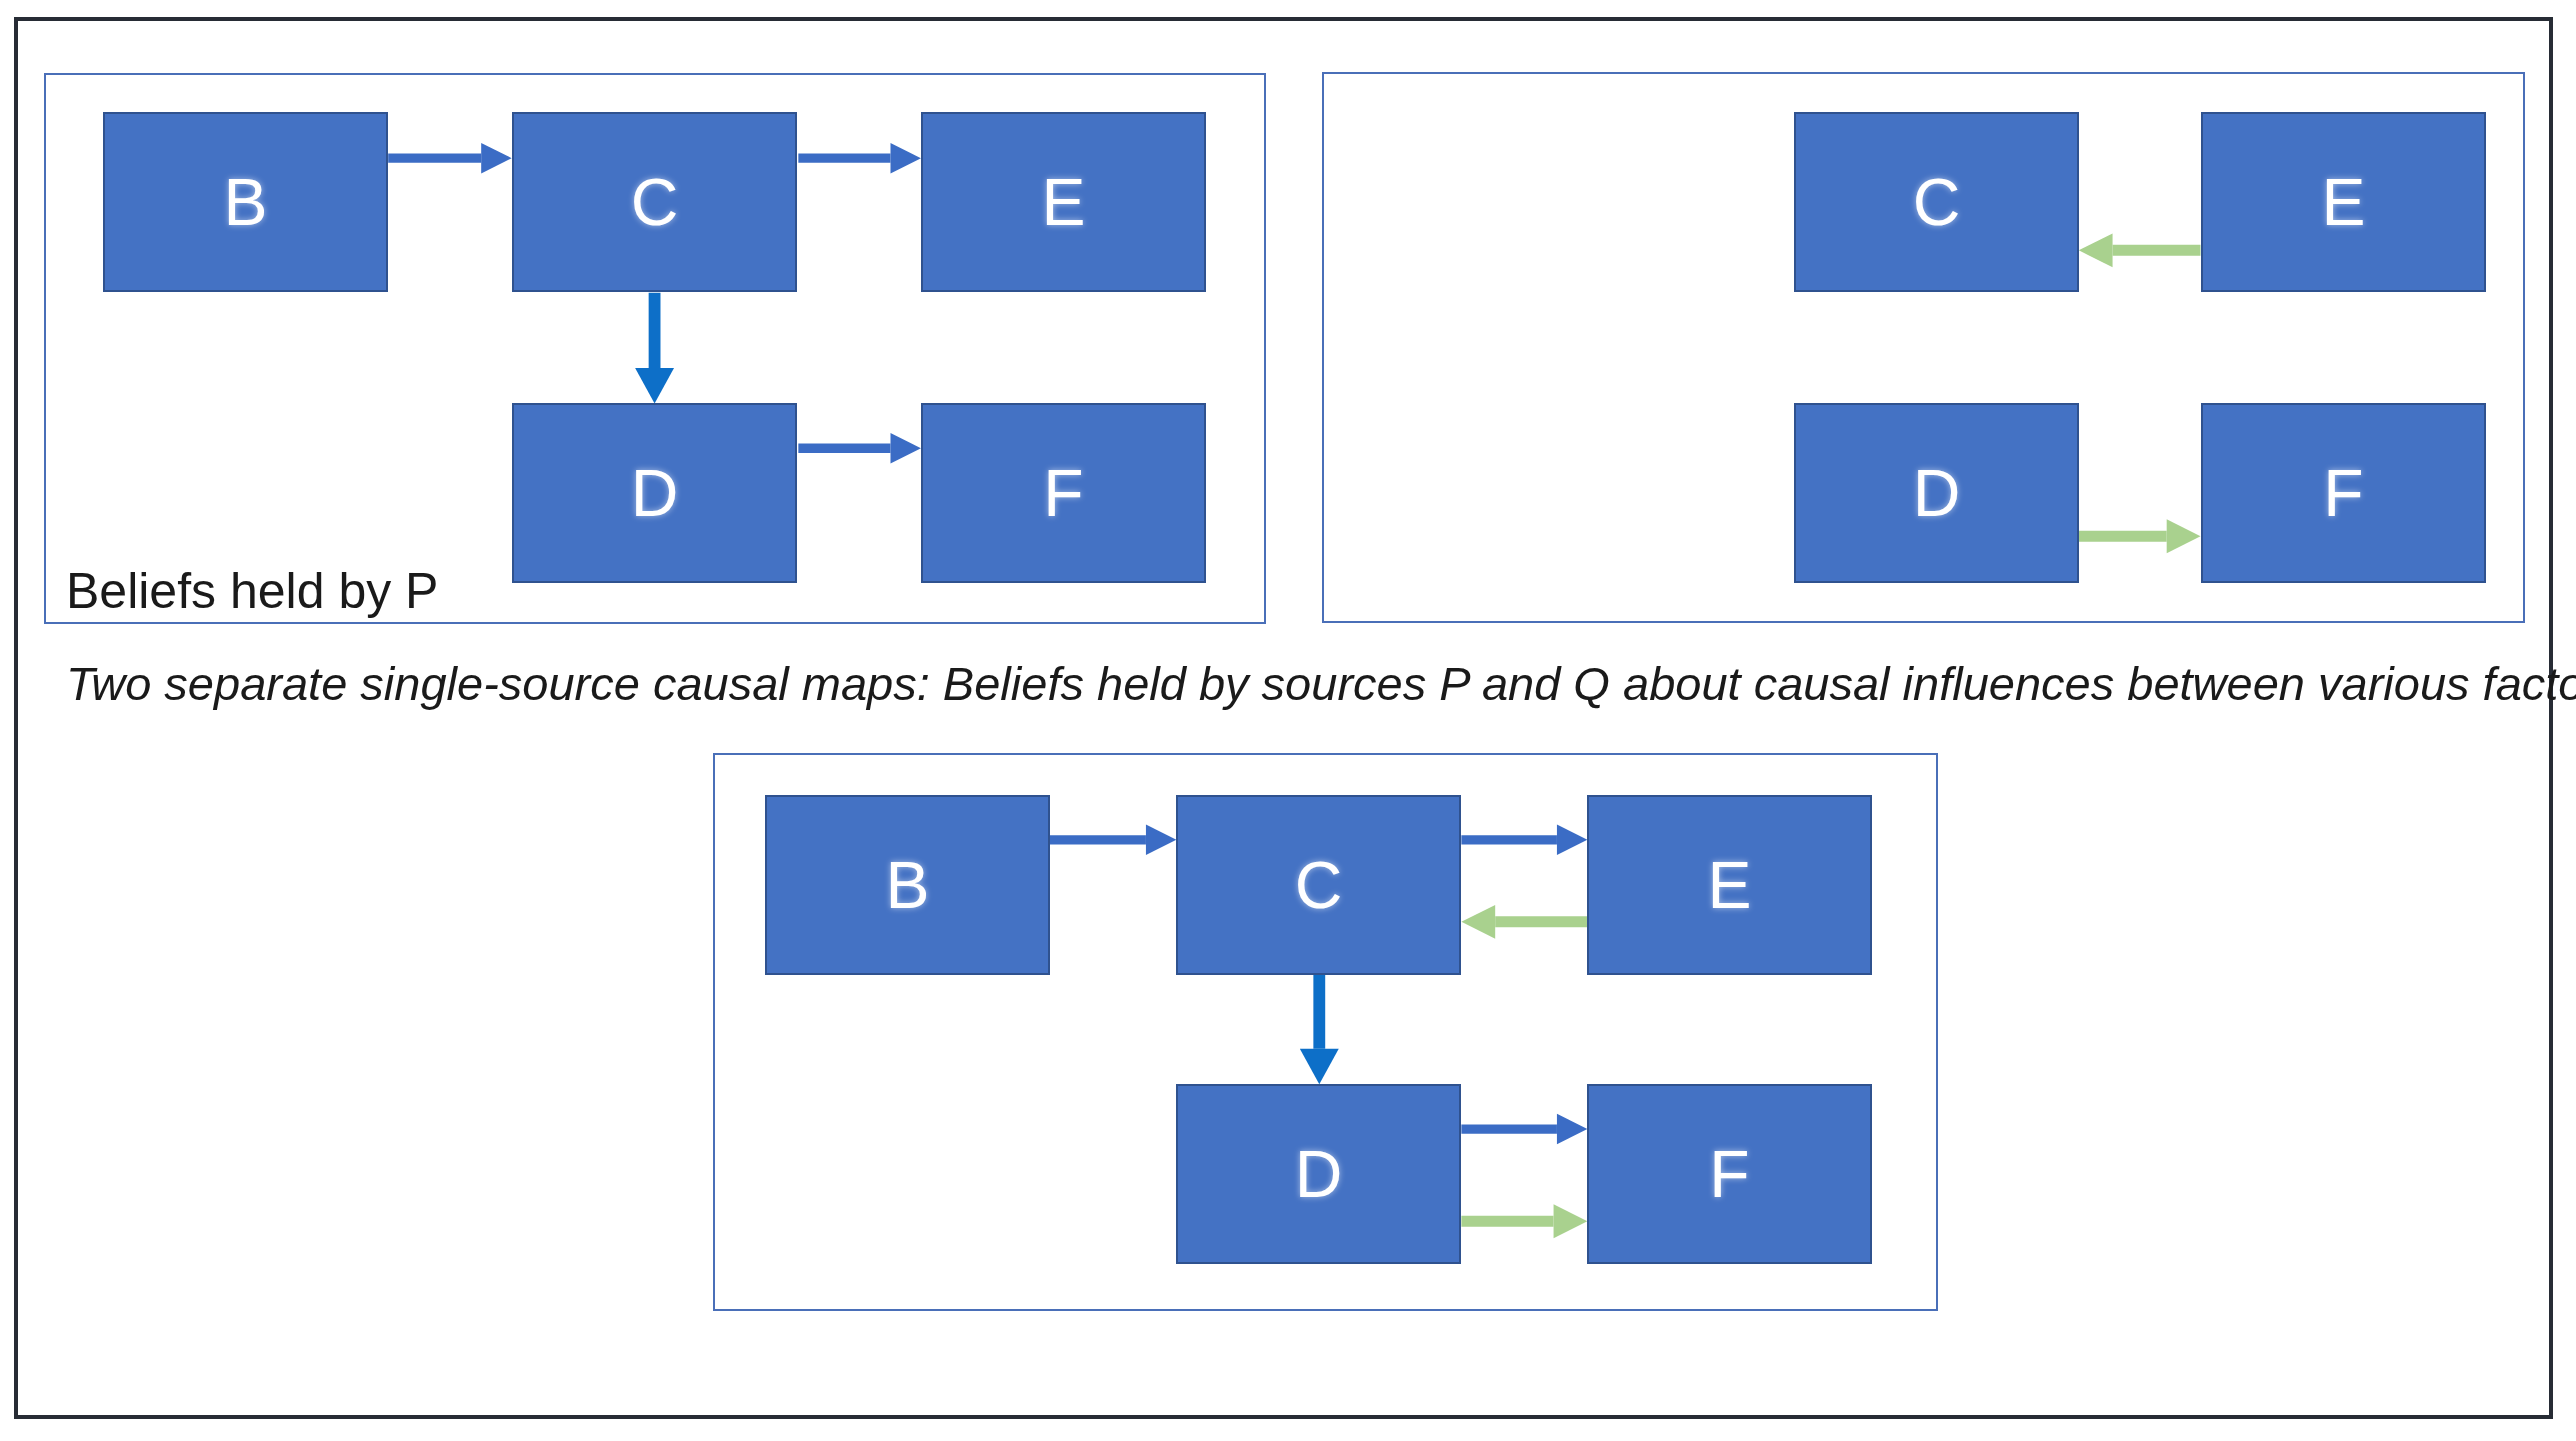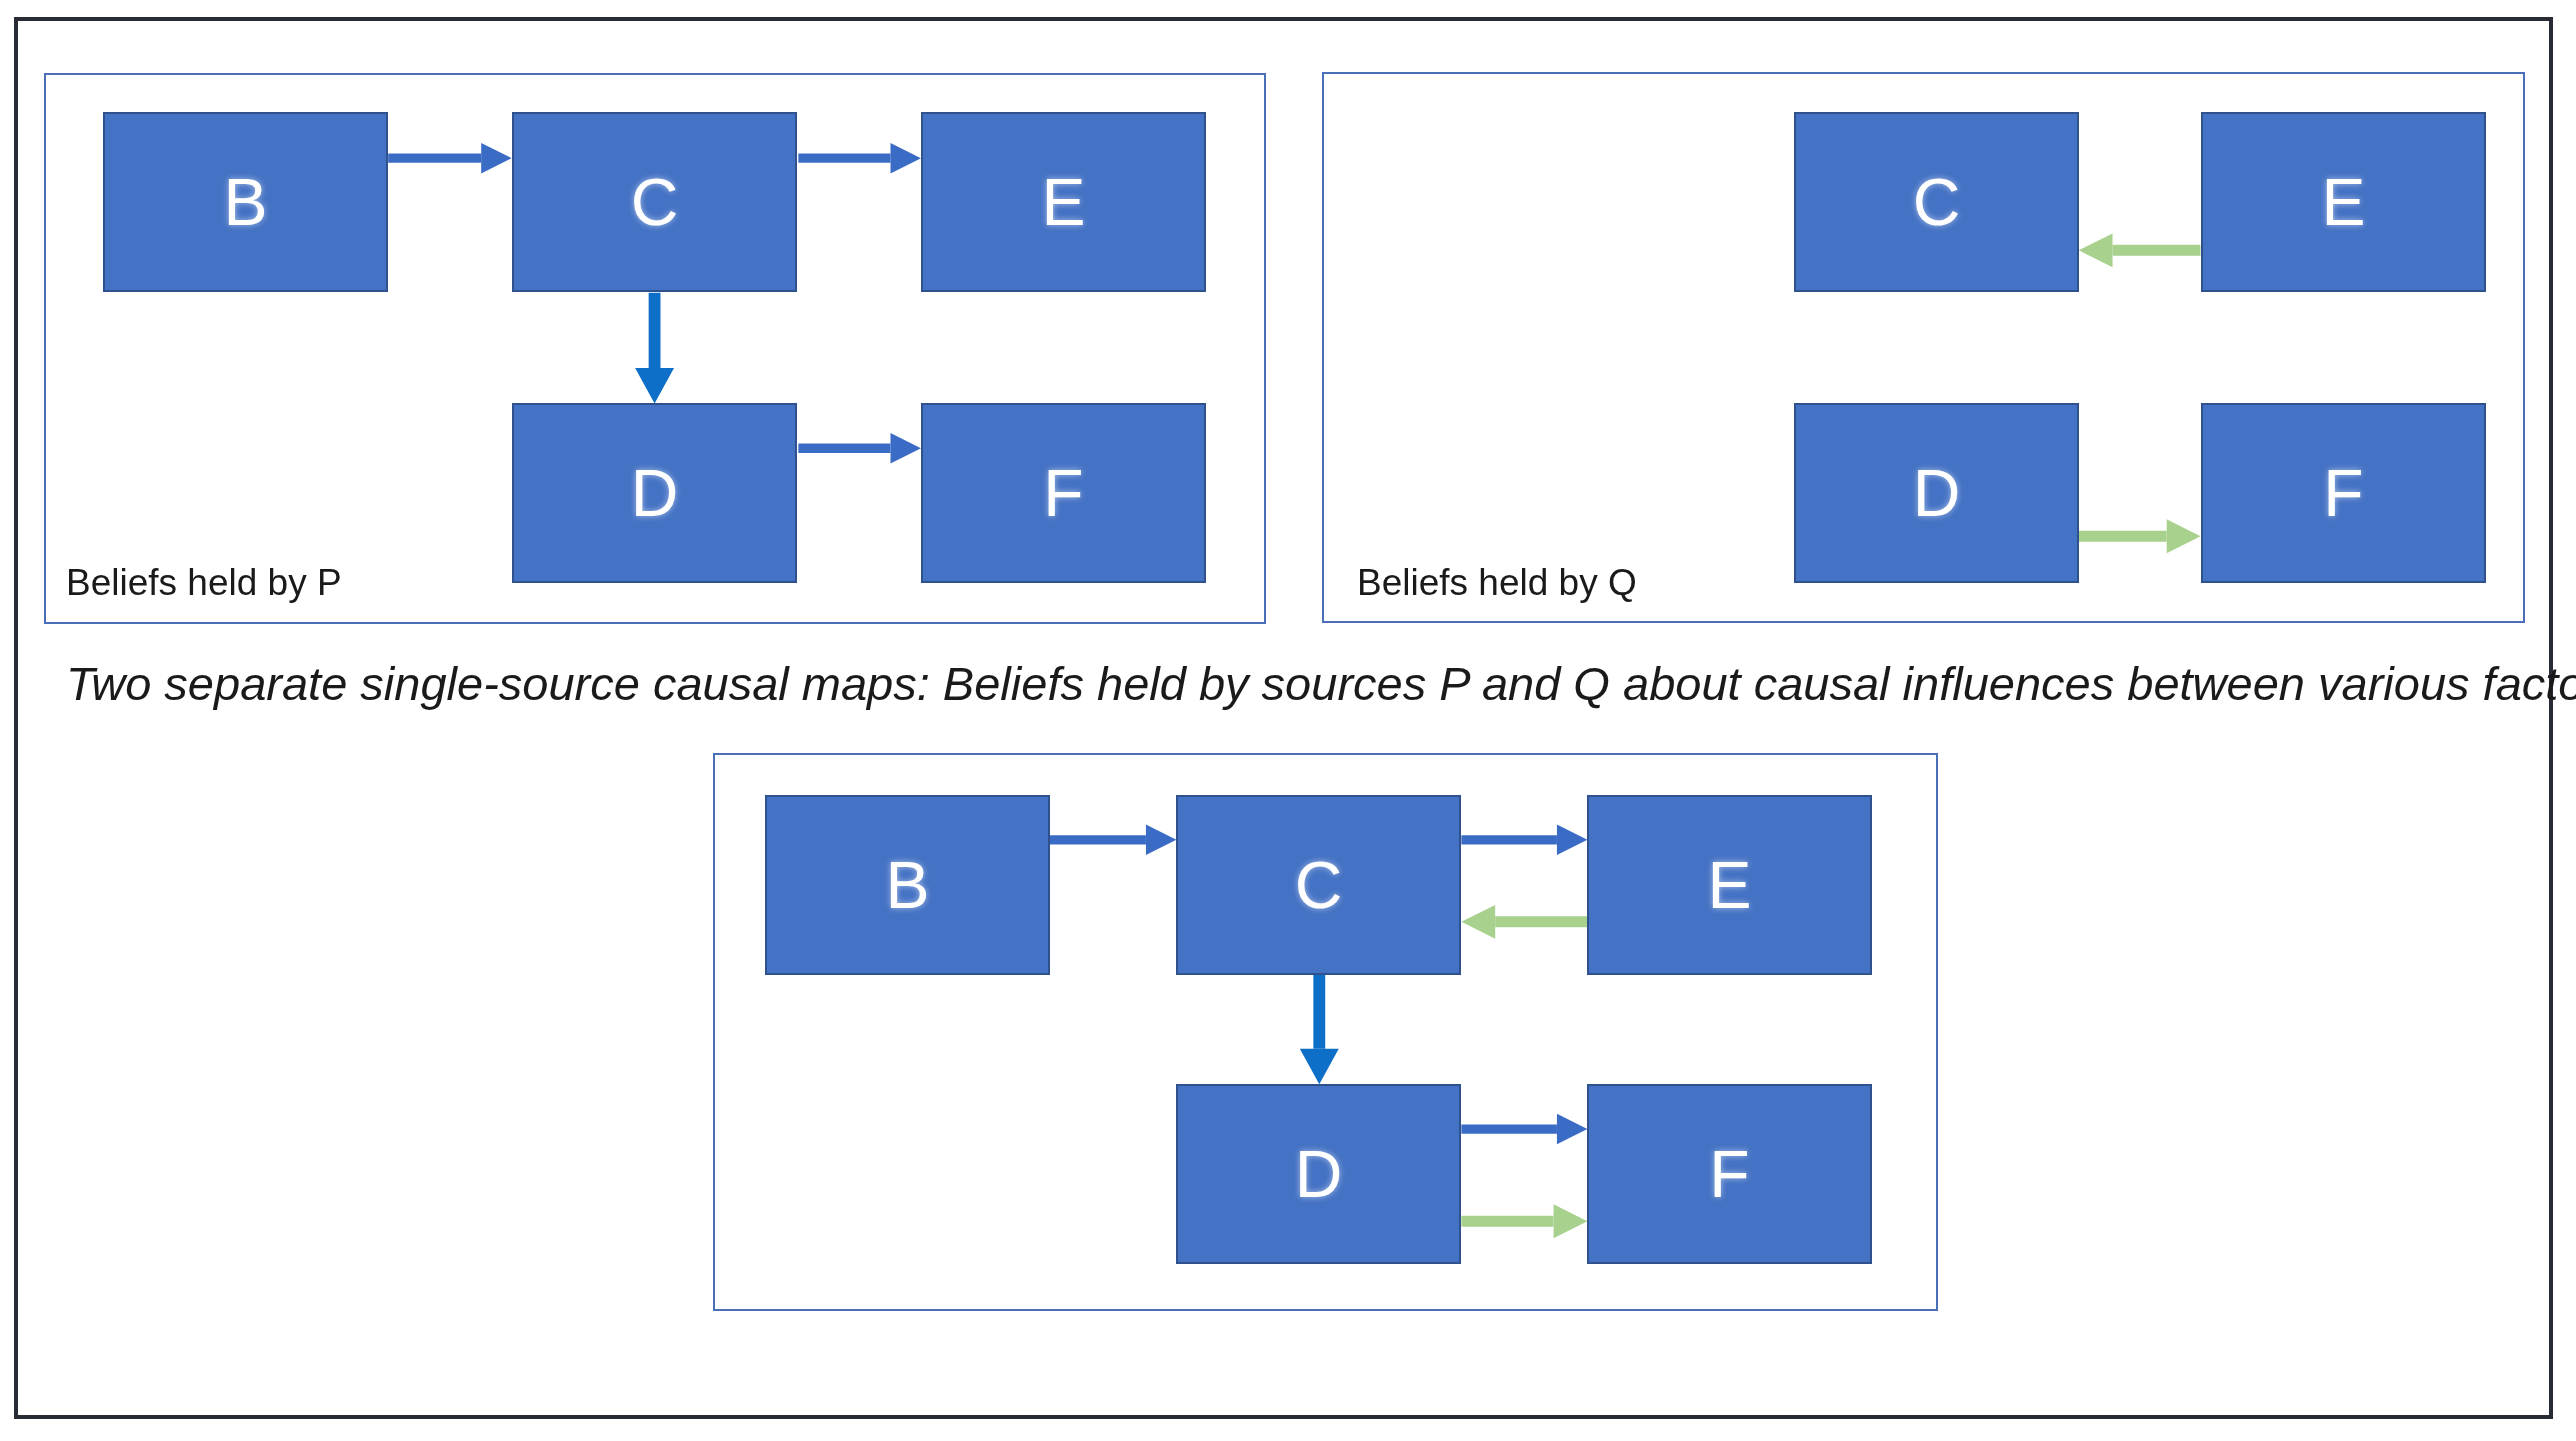--- a/index.html
+++ b/index.html
@@ -45,21 +45,21 @@
     justify-content: center;
   }
   .node span {
     color: var(--node-text, #ffffff);
     font-size: 66px;
     line-height: 1;
     text-shadow: 0 0 6px rgba(255,255,255,0.55);
   }
   .panel-label {
     position: absolute;
-    font-size: 37px;
+    font-size: 50px;
     color: var(--label-text, #1a1a1a);
     white-space: nowrap;
   }
   .caption {
     position: absolute;
     font-size: 47px;
     font-style: italic;
     color: var(--label-text, #1a1a1a);
     white-space: nowrap;
   }
@@ -175,18 +175,17 @@
       <span>E</span>
     </div>
   <div class="node" style="left:1176px;top:1084px">
       <span>D</span>
     </div>
   <div class="node" style="left:1587px;top:1084px">
       <span>F</span>
     </div>
 
   <div class="panel-label" style="left:66px;top:562px">Beliefs held by P</div>
-  <div class="panel-label" style="left:1357px;top:562px">Beliefs held by Q</div>
 
   <div class="caption" style="left:66px;top:656px">Two separate single-source causal maps: Beliefs held by sources P and Q about causal influences between various factors.</div>
 
 </div>
 
 
 </body></html>

